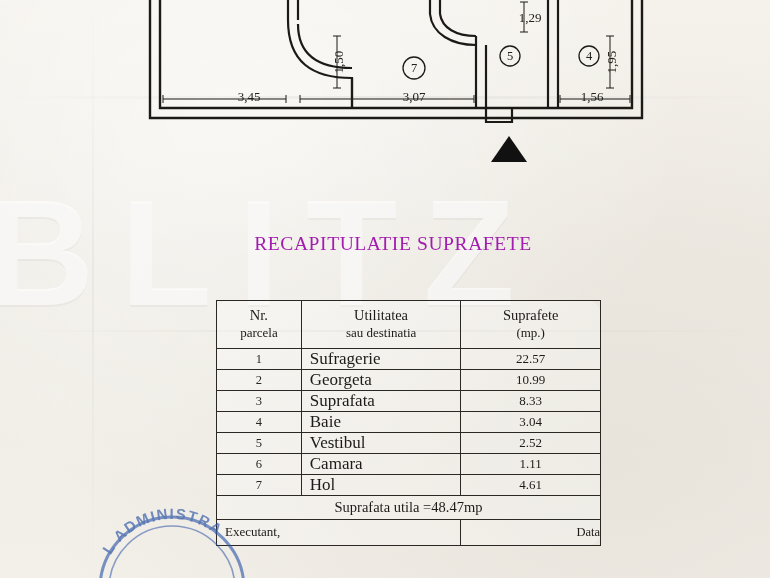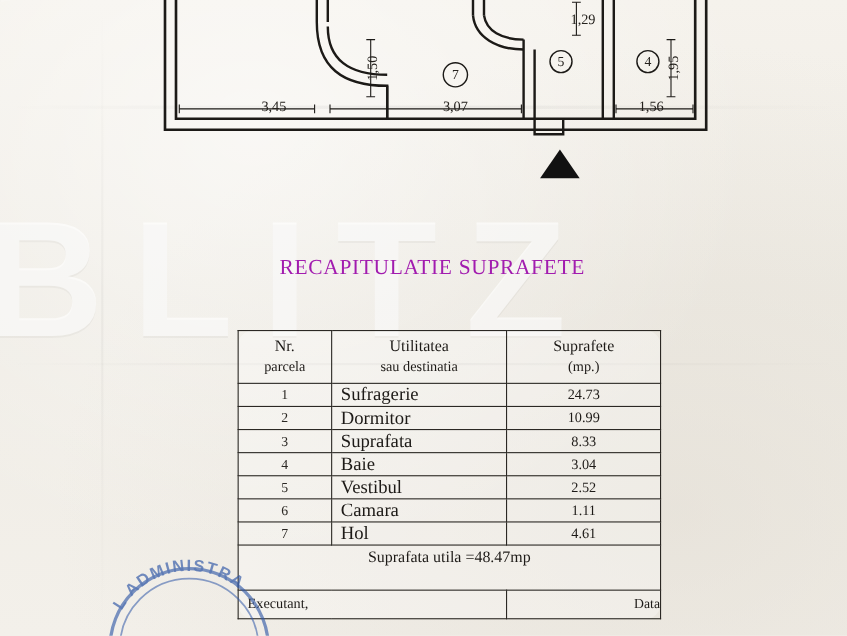--- a/index.html
+++ b/index.html
@@ -129,21 +129,21 @@
     height: 19px;
   }
   #recap .r-supr {
     text-align: center;
     font-size: 13px;
     height: 19px;
   }
   #recap .total {
     text-align: center;
     font-size: 14.5px;
-    padding: 3px 0 20px;
+    padding: 3px 0 3px;
   }
   #recap .foot-left {
     text-align: left;
     padding: 4px 0 5px 8px;
     font-size: 13px;
     margin-left: 36px;
   }
   #recap .foot-right {
     text-align: right;
     padding: 4px 0 5px;
@@ -287,25 +287,25 @@
       <th class="hdr col-supr">
         <span>Suprafete</span>
         <span class="sub">(mp.)</span>
       </th>
     </tr>
   </thead>
   <tbody>
     <tr>
       <td class="r-nr">1</td>
       <td class="r-util">Sufragerie</td>
-      <td class="r-supr">24.73</td>
+      <td class="r-supr">22.57</td>
     </tr>
     <tr>
       <td class="r-nr">2</td>
-      <td class="r-util">Dormitor</td>
+      <td class="r-util">Georgeta</td>
       <td class="r-supr">10.99</td>
     </tr>
     <tr>
       <td class="r-nr">3</td>
       <td class="r-util">Suprafata</td>
       <td class="r-supr">8.33</td>
     </tr>
     <tr>
       <td class="r-nr">4</td>
       <td class="r-util">Baie</td>

